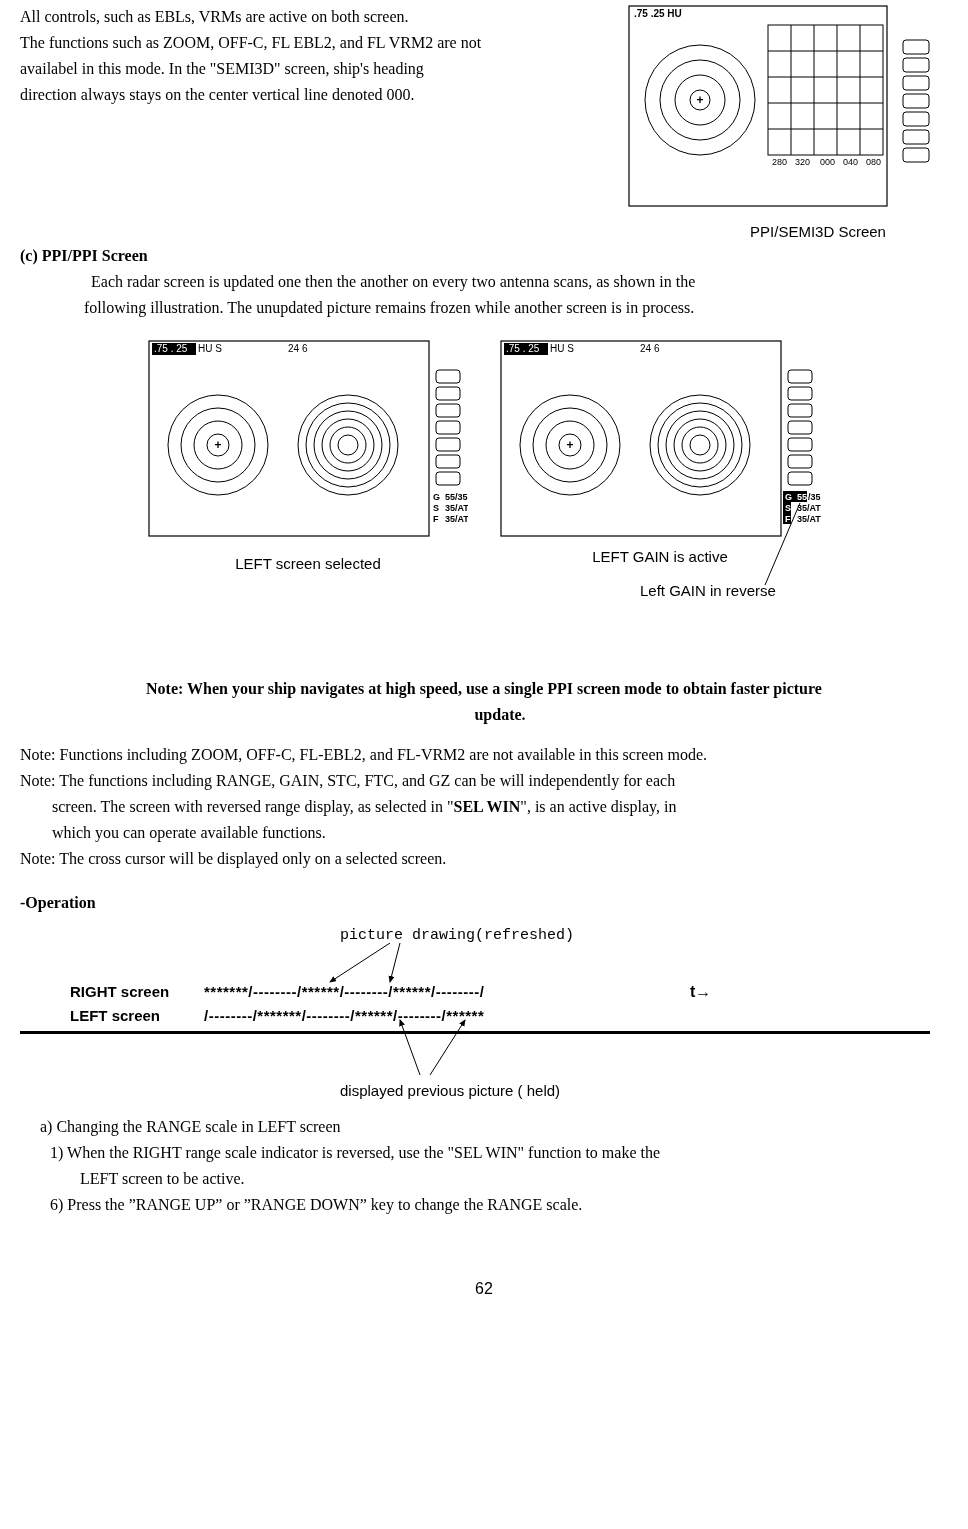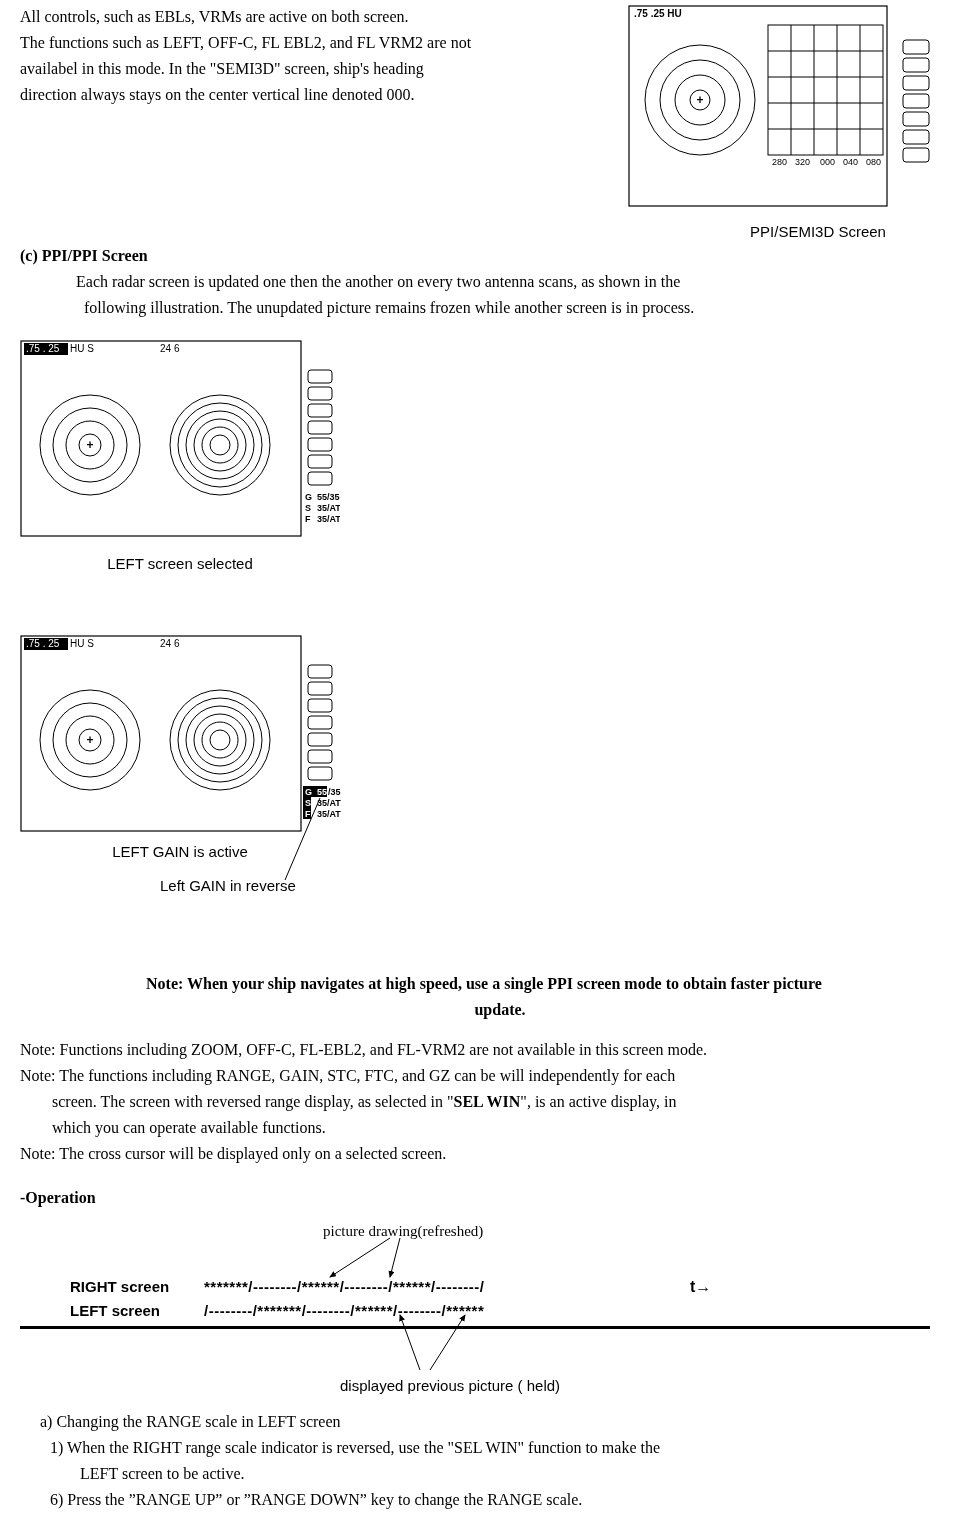--- a/index.html
+++ b/index.html
@@ -22,28 +22,27 @@
     width: 320px;
     position: relative;
   }
   .figure-caption {
     text-align: center;
     font-size: 15px;
     margin-top: 4px;
     font-family: Arial, Helvetica, sans-serif;
   }
   .heading-bold { font-weight: bold; }
-  .indent1 { margin-left: 56px; }
+  .indent1 { margin-left: 71px; }
   .indent-follow { margin-left: 64px; }
   .dual-figures {
     display: flex;
-    gap: 60px;
+    gap: 32px;
     justify-content: center;
     margin: 20px 0 10px 0;
-    flex-direction: column;
   }
   .dual-fig { width: 320px; }
   .screen-caption {
     text-align: center;
     font-family: Arial, Helvetica, sans-serif;
     font-size: 15px;
     margin-top: 6px;
   }
   .reverse-label {
     font-family: Arial, Helvetica, sans-serif;
@@ -55,23 +54,23 @@
     position: relative;
   }
   .op-heading { font-weight: bold; }
   .timing-diagram {
     position: relative;
     margin-top: 10px;
     height: 180px;
   }
   .timing-label-top {
     position: absolute;
-    left: 303px;
+    left: 320px;
     top: 0;
-    font-family: Liberation Serif, serif;
+    font-family: Liberation Mono, monospace;
     font-size: 15px;
   }
   .timing-row-label {
     font-weight: bold;
     font-family: Arial, Helvetica, sans-serif;
     font-size: 15px;
     display: inline-block;
     width: 130px;
   }
   .timing-pattern {
@@ -119,21 +118,21 @@
   p { margin: 0 0 2px 0; }
   svg text { font-family: Arial, Helvetica, sans-serif; }
   .note-indent { margin-left: 32px; }
 </style>
 </head>
 <body>
 
 <div class="top-section">
   <div class="top-text">
     <p>All controls, such as EBLs, VRMs are active on both screen.</p>
-    <p>The functions such as LEFT, OFF-C, FL EBL2, and FL VRM2 are not</p>
+    <p>The functions such as ZOOM, OFF-C, FL EBL2, and FL VRM2 are not</p>
     <p>availabel in this mode. In the "SEMI3D" screen, ship's heading</p>
     <p>direction always stays on the center vertical line denoted 000.</p>
   </div>
   <div class="figure-ppi-semi3d">
     <svg width="320" height="205">
 
       <rect x="1" y="1" width="258" height="200" fill="none" stroke="#000" stroke-width="1.2"></rect>
 
       <text x="6" y="12" font-size="10" font-weight="bold">.75  .25  HU</text>
 

